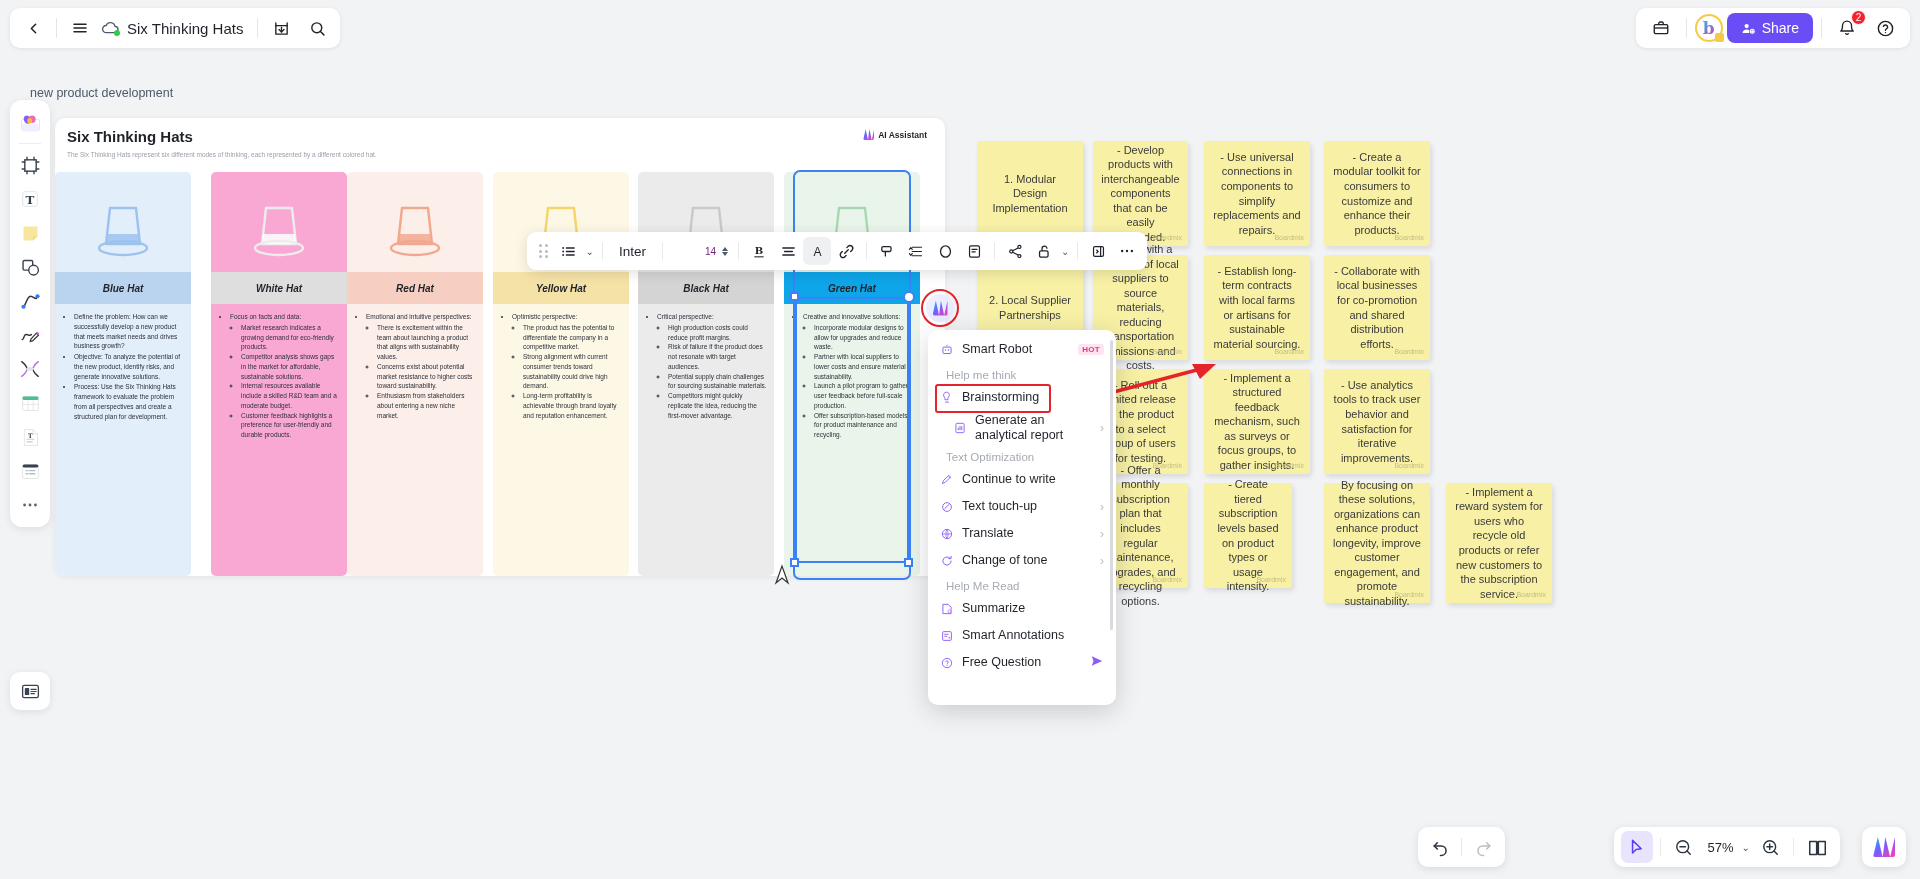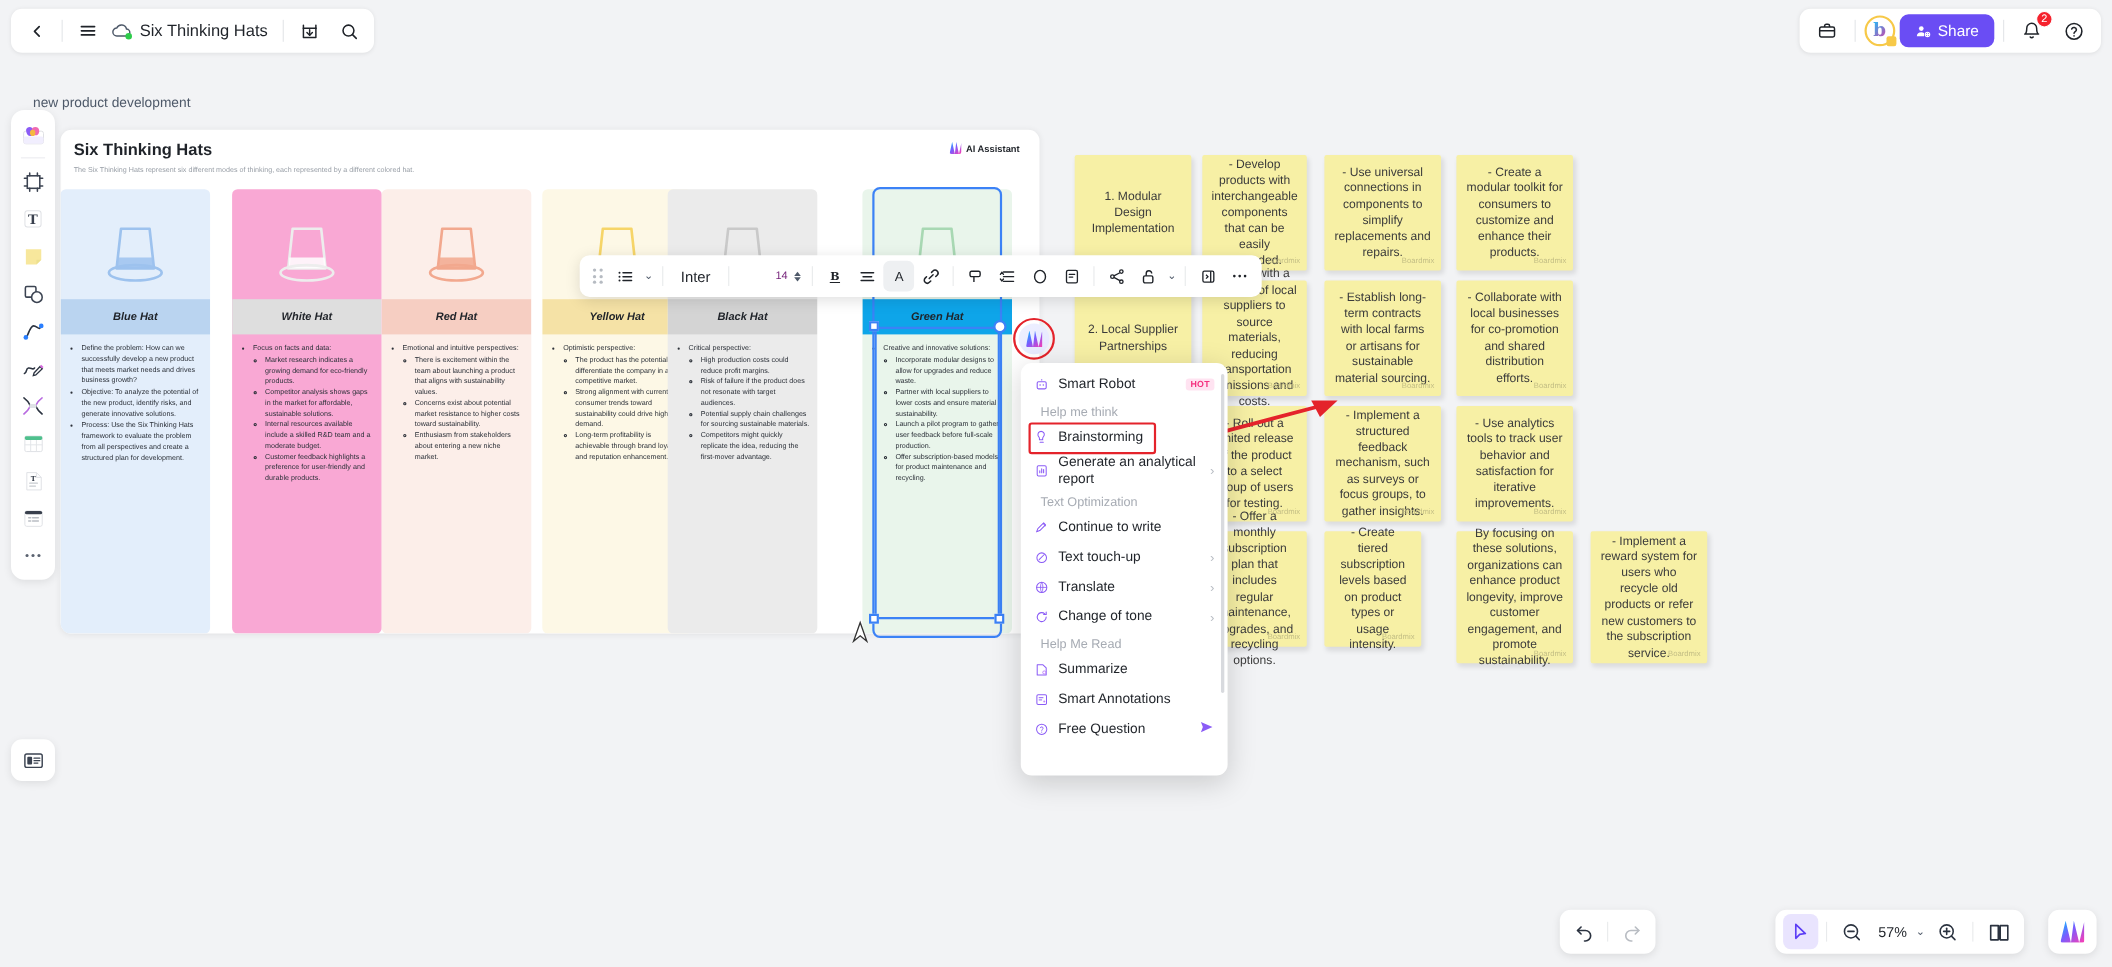--- a/index.html
+++ b/index.html
@@ -151,21 +151,21 @@
     border:2.5px solid #e4232b; border-radius:50%; z-index:56; pointer-events:none;
   }
 
   .ai-menu {
     position:absolute; left:928px; top:330px; width:188px; height:375px;
     background:#fff; border-radius:10px; box-shadow:0 6px 26px rgba(0,0,0,.17);
     z-index:58; padding:6px 0 4px 0; overflow:hidden;
   }
   .ai-row { height:27px; display:flex; align-items:center; gap:8px; padding:0 12px;
             font-size:12.5px; color:#1f2329; cursor:pointer; position:relative; }
-  .ai-row.tall { height:34px; }
+  .ai-row.tall { height:34px;margin-left:13px; }
   .ai-row .lbl { flex:1; line-height:1.18; }
   .ai-sec { font-size:11.5px; color:#a6abb3; padding:6px 12px 3px 18px; }
   .hot {
     background:#ffe3f1; color:#f4317f; font-size:8px; font-weight:bold;
     border-radius:3px; padding:1px 4px; letter-spacing:.3px;
   }
   .ai-arrow { color:#b7bcc3; font-size:12px; }
   .ai-ico { width:14px; height:14px; flex:none; display:flex; align-items:center; justify-content:center; color:#8b5cf6; }
   .brainstorm-hl {
     position:absolute; left:935px; top:384px; width:116px; height:29px;
@@ -295,21 +295,21 @@
             <div class="hat-body">
               <ul>
                 <li>Optimistic perspective:<ul>
                     <li>The product has the potential to differentiate the company in a competitive market.</li>
                     <li>Strong alignment with current consumer trends toward sustainability could drive high demand.</li>
                     <li>Long-term profitability is achievable through brand loyalty and reputation enhancement.</li>
                   </ul></li>
               </ul>
             </div>
           </div>
-          <div class="hat-col" style="left: 552px; background: rgb(235, 235, 235);">
+          <div class="hat-col" style="left: 583px; background: rgb(235, 235, 235);">
             <div class="hat-img">
               <svg class="hat-svg" viewBox="0 0 62 66">
                 <path d="M18 8 h26 l4 36 h-34 z" fill="none" stroke="#c9c9c9" stroke-width="2.4" stroke-linejoin="round"></path>
                 <path d="M15 34 h32 l1.5 10 h-34 z" fill="#c9c9c9" opacity="0.85"></path>
                 <ellipse cx="31" cy="48" rx="24" ry="7" fill="none" stroke="#c9c9c9" stroke-width="2.4"></ellipse>
               </svg>
             </div>
             <div class="hat-name" style="background: rgb(212, 212, 212);">Black Hat</div>
             <div class="hat-body">
               <ul>

